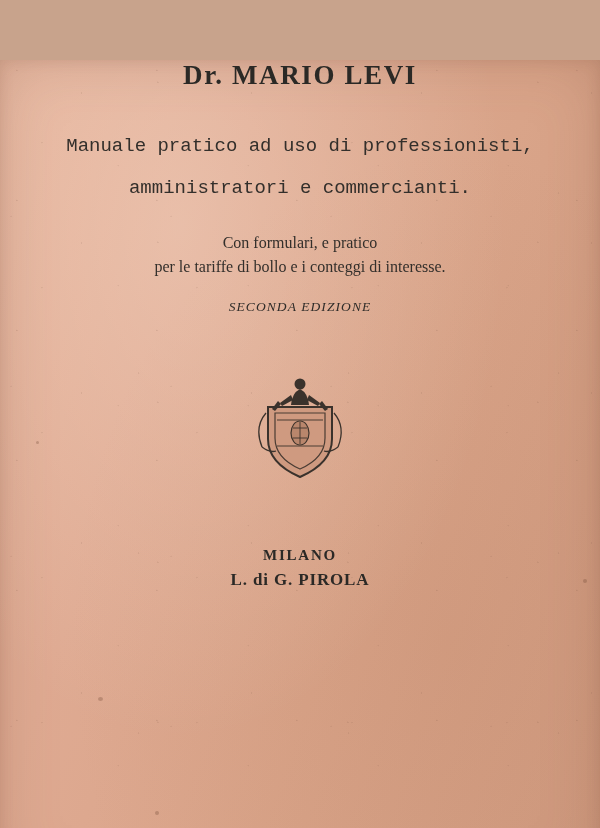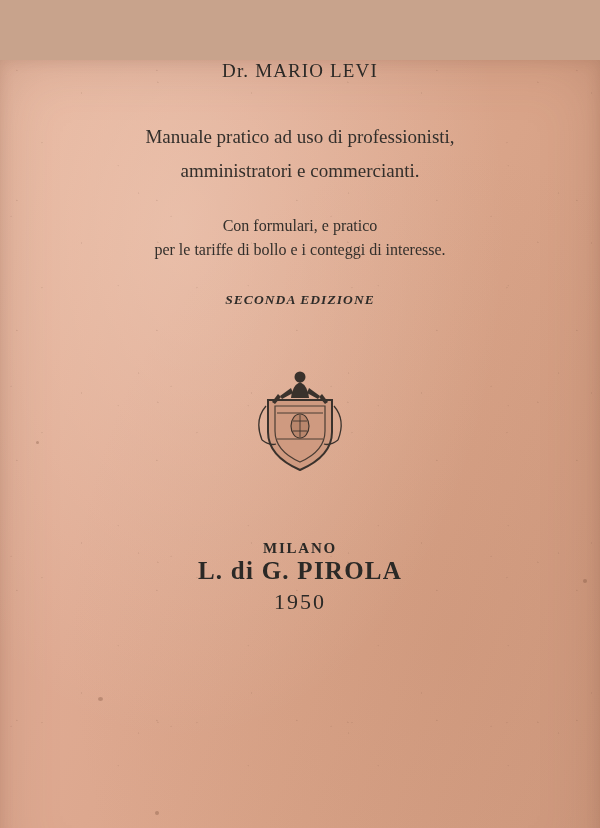--- a/index.html
+++ b/index.html
@@ -54,22 +54,22 @@
 
   .content {
     position: relative;
     z-index: 3;
     text-align: center;
     padding: 0 40px;
   }
 
   #author-line {
     margin-top: 60px;
-    font-size: 19px;
-    font-weight: normal;
+    font-size: 27px;
+    font-weight: bold;
     letter-spacing: 0.06em;
     color: #2b2926;
     font-family: "Liberation Serif", serif;
   }
 
   #title-block {
     margin-top: 34px;
   }
   #title-line-1 {
     font-size: 53px;
@@ -95,34 +95,34 @@
     color: #23211f;
     white-space: nowrap;
   }
 
   #subtitle-block {
     margin-top: 42px;
     font-size: 19px;
     line-height: 1.4;
     color: #332f2b;
   }
-  #subtitle-block div { margin: 7px 0; }
+  #subtitle-block div { margin: 15px 0; font-family: Liberation Mono, monospace; }
 
   #notes-block {
     margin-top: 30px;
     font-size: 16px;
     line-height: 1.45;
     color: #332f2b;
   }
   #notes-block div { margin: 1px 0; }
 
   #edition-line {
-    margin-top: 30px;
+    margin-top: 20px;
     font-size: 13.5px;
-    font-weight: bold;
+    font-weight: normal;
     font-style: italic;
     letter-spacing: 0.08em;
     color: #2f2c29;
   }
 
   #publisher-emblem {
     margin: 58px auto 0 auto;
     width: 104px;
     height: 112px;
   }
@@ -131,24 +131,24 @@
   #imprint-block {
     margin-top: 62px;
     color: #2b2926;
   }
   #imprint-city {
     font-size: 15px;
     letter-spacing: 0.12em;
     font-weight: bold;
   }
   #imprint-publisher {
-    font-size: 25px;
+    font-size: 17px;
     font-weight: bold;
     letter-spacing: 0.05em;
-    margin-top: 0;
+    margin-top: 6px;
   }
   #imprint-address {
     font-size: 13px;
     letter-spacing: 0.07em;
     margin-top: 3px;
   }
   #imprint-year {
     font-size: 22px;
     letter-spacing: 0.09em;
     margin-top: 4px;
@@ -222,17 +222,16 @@
           <path d="M86 40 Q98 54 90 74"></path>
           <path d="M14 74 Q22 80 28 78"></path>
           <path d="M90 74 Q82 80 76 78"></path>
         </g>
       </svg>
     </div>
 
     <div id="imprint-block">
       <div id="imprint-city">MILANO</div>
       <div id="imprint-publisher">L. di G. PIROLA</div>
-      <div id="imprint-year">1950</div>
     </div>
 
   </div>
 </div>
 
 </body></html>

